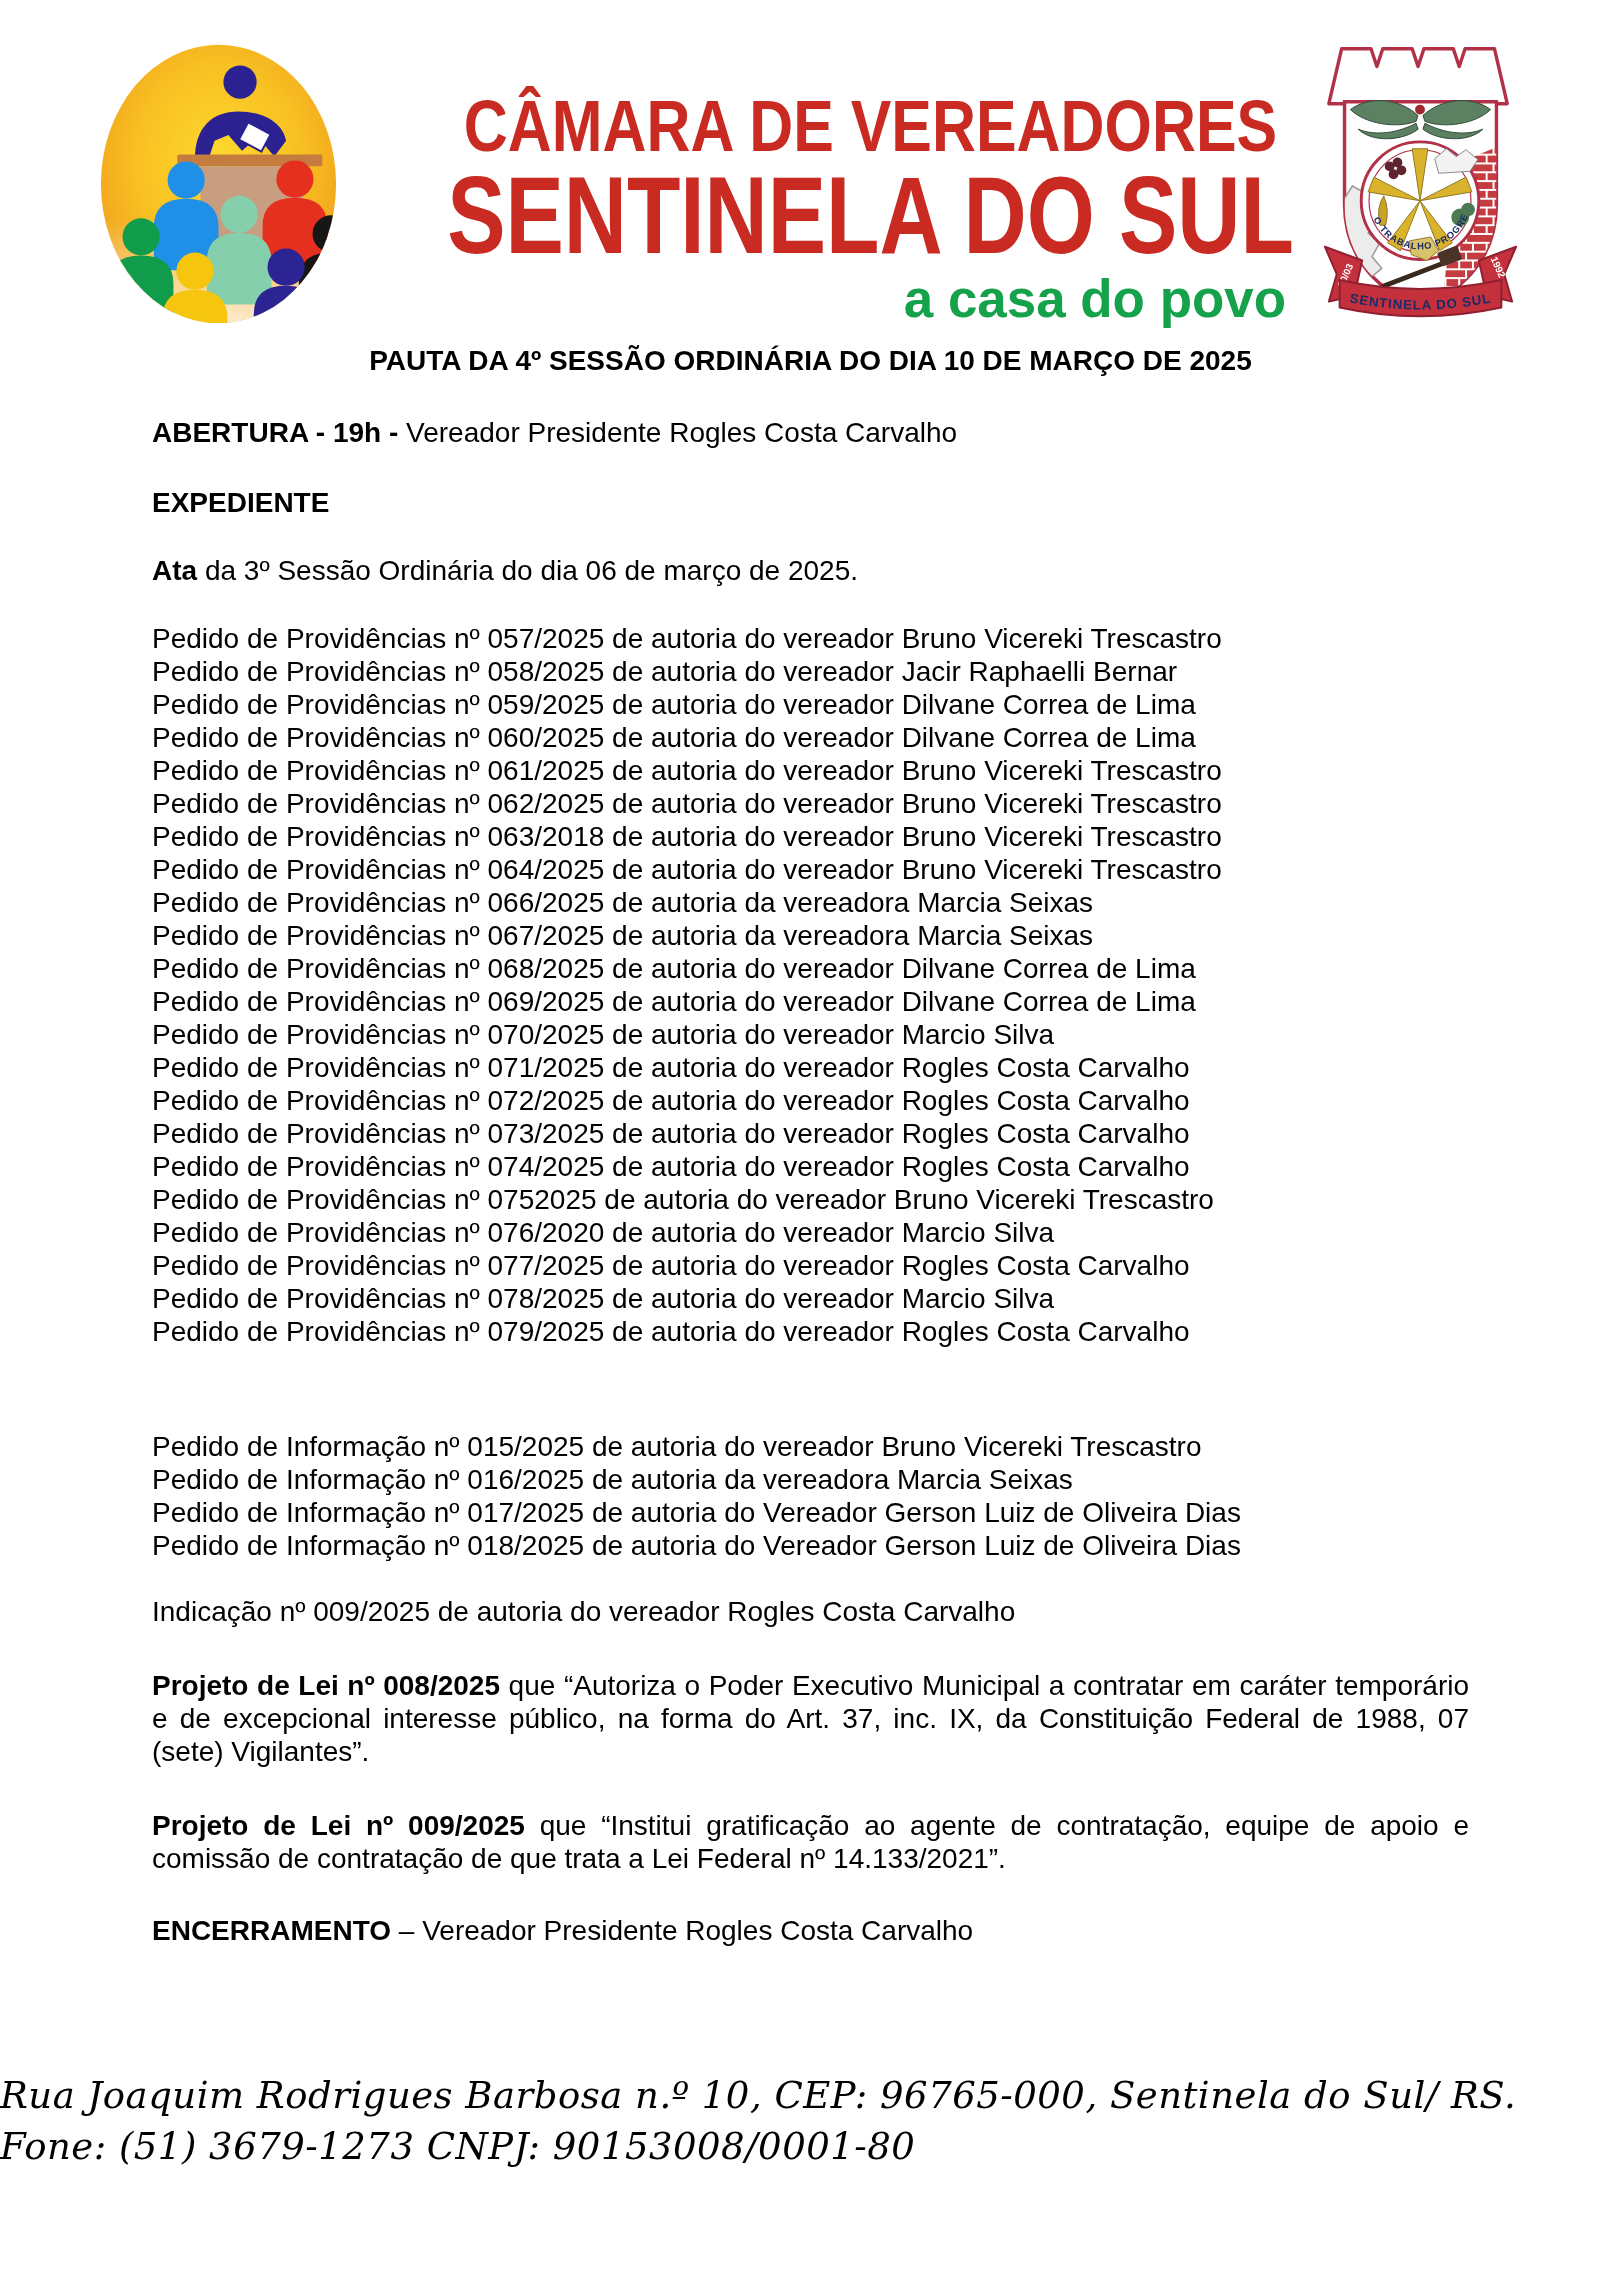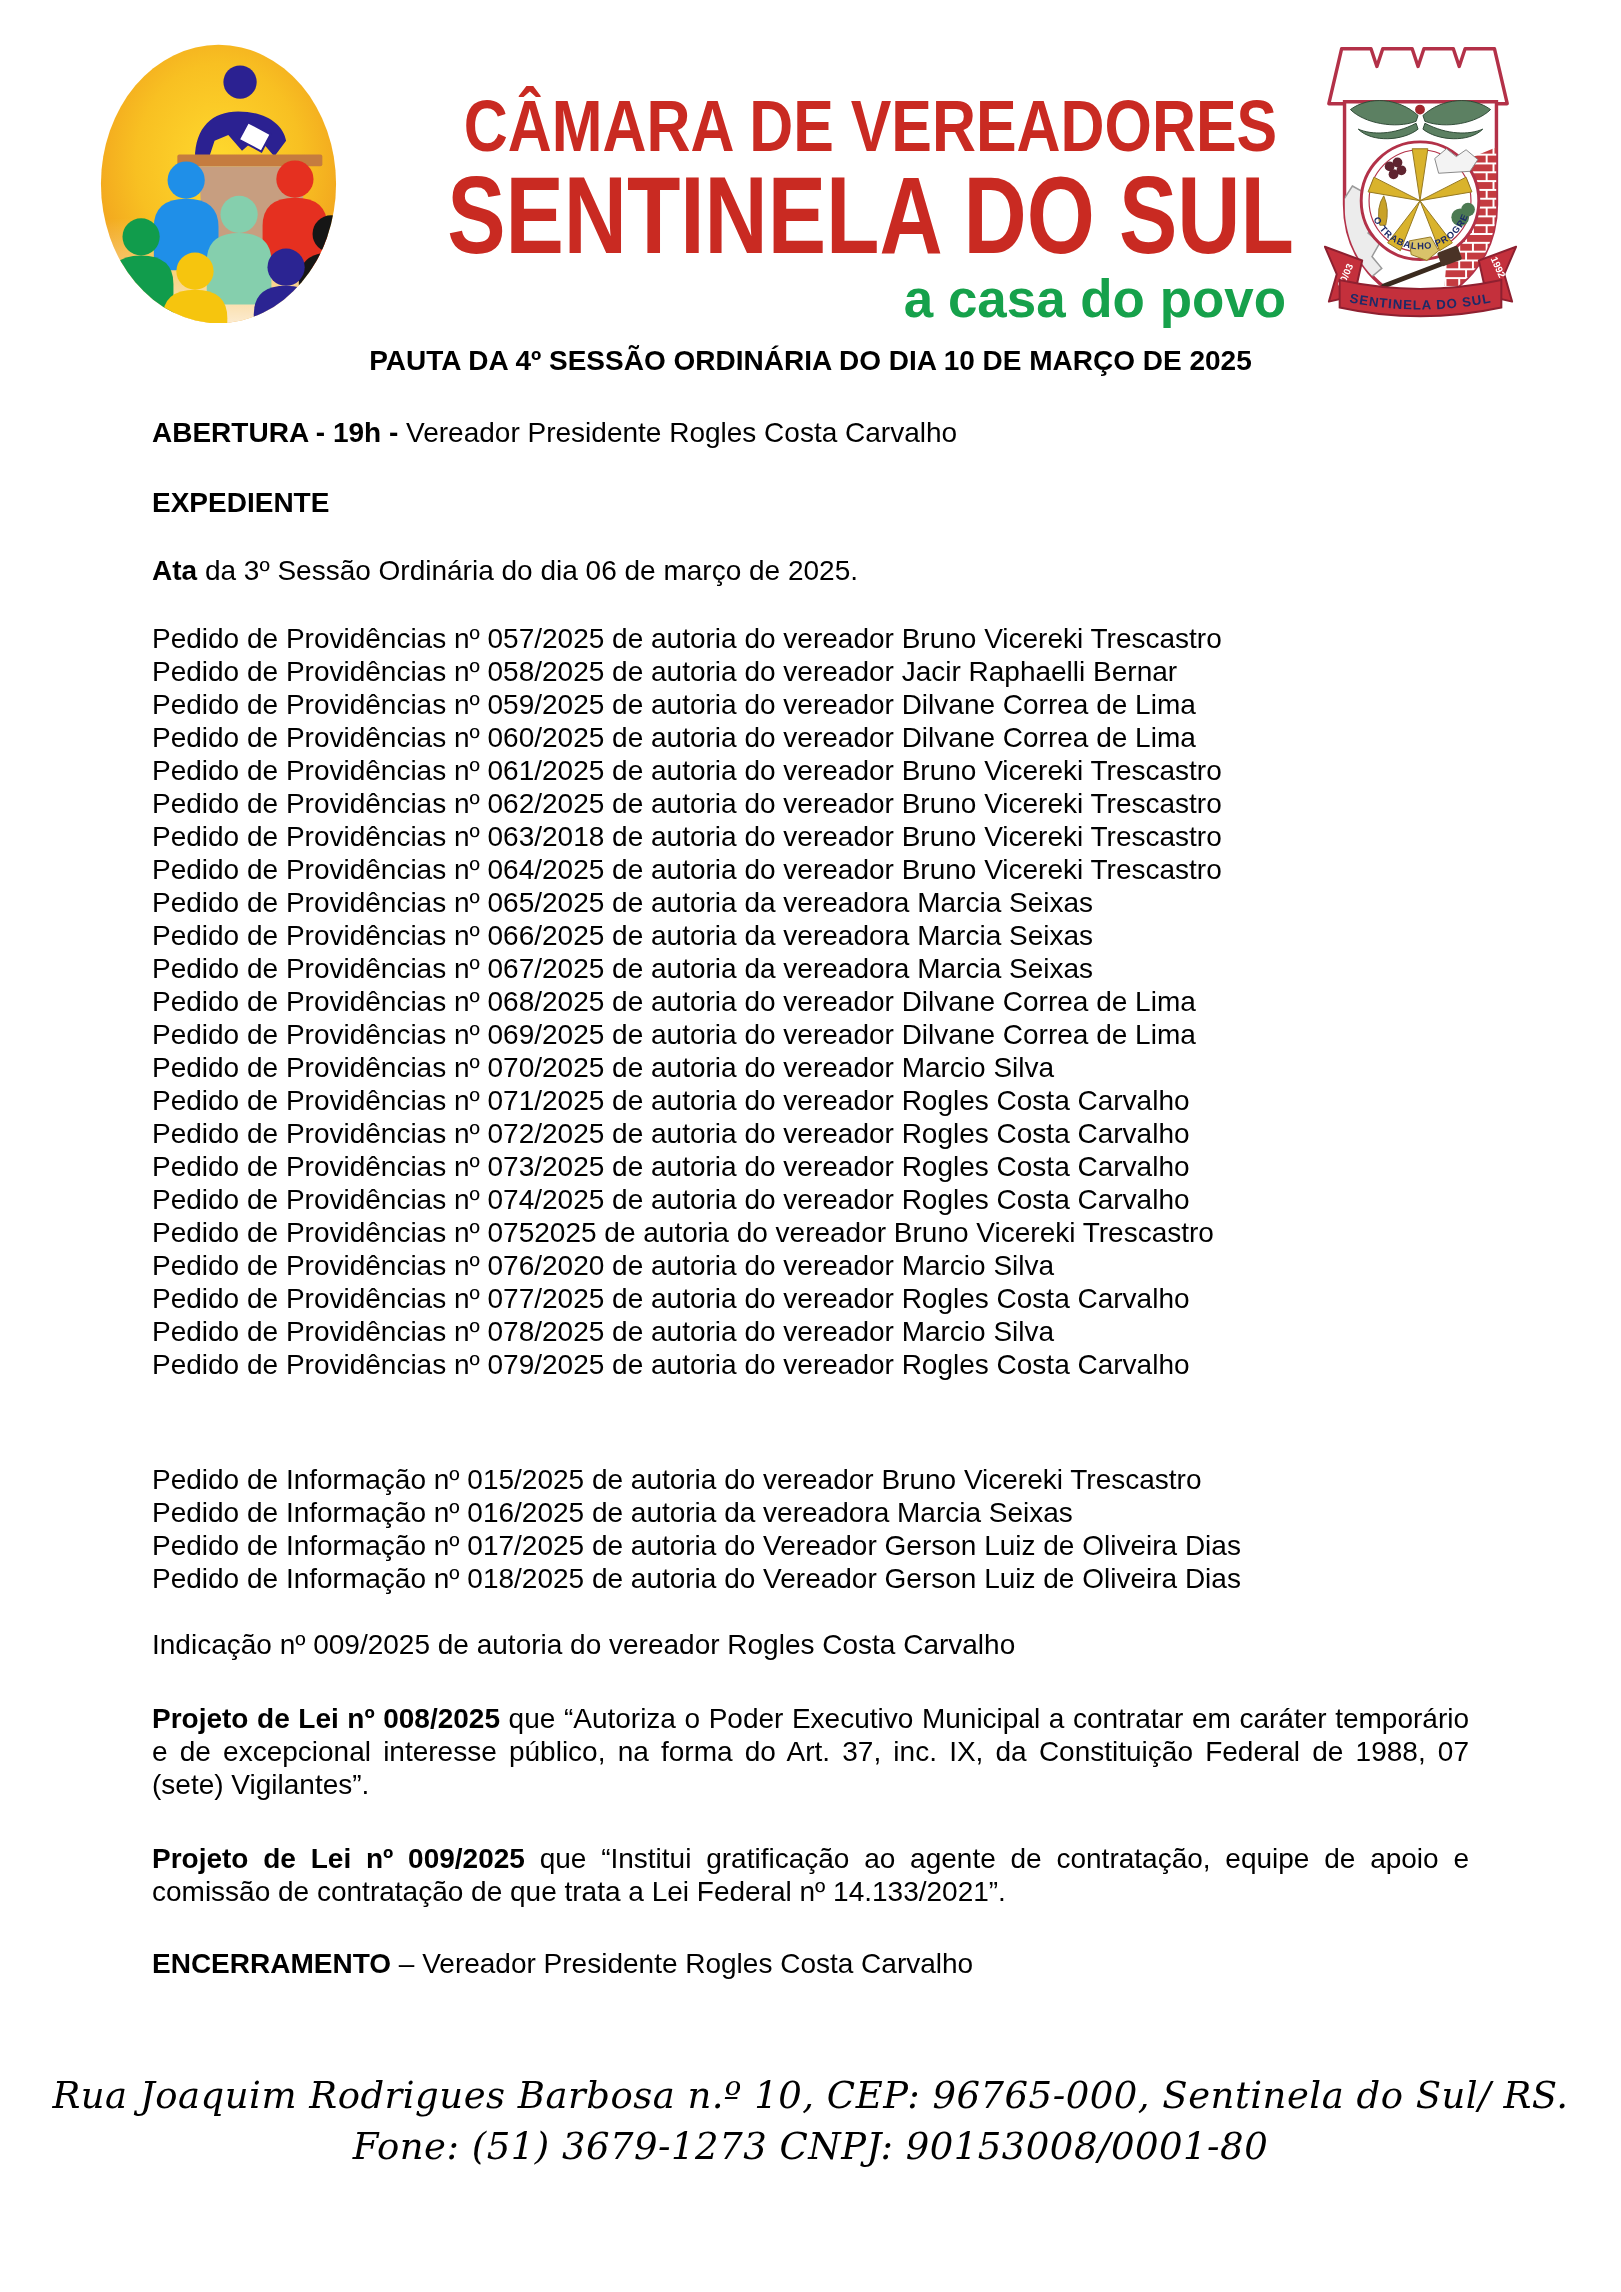--- a/index.html
+++ b/index.html
@@ -33,21 +33,21 @@
   .prov-list{margin-top:35px;}
   .info-list{margin-top:82px;}
   .indicacao{margin-top:33px;}
   .projeto{margin-top:41px;text-align:justify;}
   .projeto b{font-weight:bold;}
   .encerramento{margin-top:39px;}
   b{font-weight:bold;}
   
   .footer{
     position:absolute;left:0;top:2070px;width:1621px;
-    text-align:center;
+    text-align:left;
     font-family:"DejaVu Serif","Liberation Serif",serif;
     font-style:italic;
     font-size:37px;line-height:51px;
     letter-spacing:0.5px;
   }
 </style>
 </head>
 <body>
 
 <div class="page">
@@ -211,21 +211,20 @@
 
     <div class="prov-list">
         <div class="line">Pedido de Providências nº 057/2025 de autoria do vereador Bruno Vicereki Trescastro</div>
         <div class="line">Pedido de Providências nº 058/2025 de autoria do vereador Jacir Raphaelli Bernar</div>
         <div class="line">Pedido de Providências nº 059/2025 de autoria do vereador Dilvane Correa de Lima</div>
         <div class="line">Pedido de Providências nº 060/2025 de autoria do vereador Dilvane Correa de Lima</div>
         <div class="line">Pedido de Providências nº 061/2025 de autoria do vereador Bruno Vicereki Trescastro</div>
         <div class="line">Pedido de Providências nº 062/2025 de autoria do vereador Bruno Vicereki Trescastro</div>
         <div class="line">Pedido de Providências nº 063/2018 de autoria do vereador Bruno Vicereki Trescastro</div>
         <div class="line">Pedido de Providências nº 064/2025 de autoria do vereador Bruno Vicereki Trescastro</div>
-        <div class="line">Pedido de Providências nº 065/2025 de autoria da vereadora Marcia Seixas</div>
         <div class="line">Pedido de Providências nº 066/2025 de autoria da vereadora Marcia Seixas</div>
         <div class="line">Pedido de Providências nº 067/2025 de autoria da vereadora Marcia Seixas</div>
         <div class="line">Pedido de Providências nº 068/2025 de autoria do vereador Dilvane Correa de Lima</div>
         <div class="line">Pedido de Providências nº 069/2025 de autoria do vereador Dilvane Correa de Lima</div>
         <div class="line">Pedido de Providências nº 070/2025 de autoria do vereador Marcio Silva</div>
         <div class="line">Pedido de Providências nº 071/2025 de autoria do vereador Rogles Costa Carvalho</div>
         <div class="line">Pedido de Providências nº 072/2025 de autoria do vereador Rogles Costa Carvalho</div>
         <div class="line">Pedido de Providências nº 073/2025 de autoria do vereador Rogles Costa Carvalho</div>
         <div class="line">Pedido de Providências nº 074/2025 de autoria do vereador Rogles Costa Carvalho</div>
         <div class="line">Pedido de Providências nº 0752025 de autoria do vereador Bruno Vicereki Trescastro</div>

